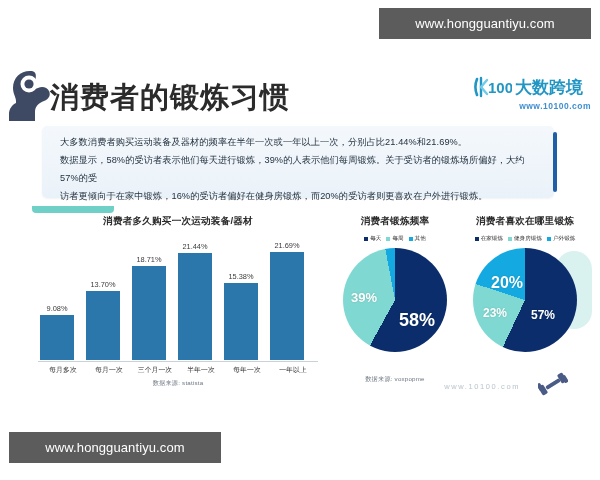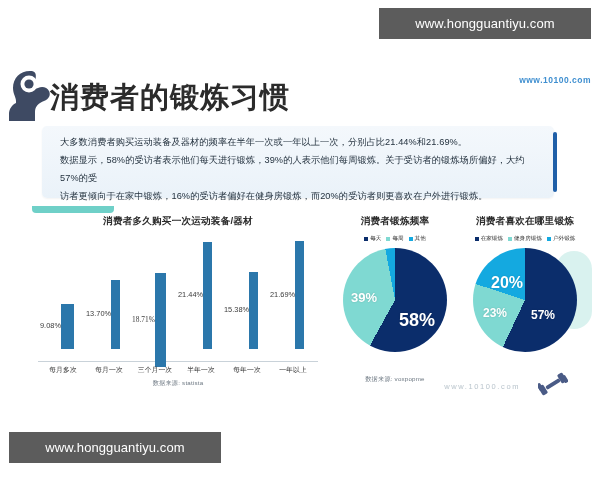--- a/index.html
+++ b/index.html
@@ -80,21 +80,21 @@
   }
 
   
   .barchart{position:absolute;left:18px;top:8px;width:292px;height:180px;}
   .bc-plot{
     position:absolute;left:6px;top:26px;width:280px;height:120px;
     border-bottom:1px solid #c9d2d9;
   }
   .bcol{
     position:absolute;bottom:0;width:34px;
-    display:flex;flex-direction:row;justify-content:flex-end;align-items:center;
+    display:flex;flex-direction:column;justify-content:flex-end;align-items:center;
   }
   .bval{
     font-size:7.4px;color:#3b3b3b;margin-bottom:2px;white-space:nowrap;
   }
   .brect{width:34px;background:#2b77ab;}
   .bcat{
     position:absolute;top:150px;width:46px;text-align:center;
     font-size:6.8px;color:#333;letter-spacing:.1px;
   }
   .bc-src{position:absolute;left:0;top:164px;width:292px;}
@@ -143,20 +143,30 @@
       <path d="M22 1 C12 1 5 8 5 18 C5 24 8 27 8 31 L8 33 C4 35 1 39 1 44 L1 51 L27 51 L27 42
                C27 36 31 33 36 31 C41 29 43 25 41 21 C39 17 34 16 30 18 L27 19 L27 18
                C27 8 31 1 22 1 Z" fill="#3e4a63"></path>
       <circle cx="21" cy="14" r="8.5" fill="#ffffff"></circle>
       <circle cx="21" cy="14" r="4.6" fill="#3e4a63"></circle>
     </svg>
 
     <div class="title">消费者的锻炼习惯</div>
 
     <div class="brand">
+      <div class="brand-row">
+        <svg class="brand-mark" viewBox="0 0 38 24">
+          <path d="M3 4 C1 9 1 15 3 20" stroke="#2196c4" stroke-width="2.6" fill="none" stroke-linecap="round"></path>
+          <path d="M7 3 L7 21" stroke="#2196c4" stroke-width="2.4" stroke-linecap="round"></path>
+          <path d="M7 12 L13 5" stroke="#6fcbe8" stroke-width="2.4" stroke-linecap="round"></path>
+          <path d="M7 12 L13 19" stroke="#6fcbe8" stroke-width="2.4" stroke-linecap="round"></path>
+          <text x="14" y="18" font-family="Liberation Sans, sans-serif" font-size="15" font-weight="bold" fill="#2196c4">100</text>
+        </svg>
+        <span class="brand-cn">大数跨境</span>
+      </div>
       <div class="brand-url">www.10100.com</div>
     </div>
   </div>
 
   <div class="summary">
     <div class="bar-r"></div>
     <p class="first">
       <span>大多数消费者购买运动装备及器材的频率在半年一次或一年以上一次，分别占比21.44%和21.69%。</span>
     </p>
     <p>
@@ -178,21 +188,21 @@
     <div class="bcol" style="left: 8px; position: absolute; bottom: auto; top: 89px;">
           <div class="bval">9.08%</div>
           <div class="brect" style="height: 45px; background: rgb(43, 119, 171);"></div>
         </div>
         <div class="bcat" style="left: 8px;">每月多次</div>
         <div class="bcol" style="left: 54px; position: absolute; bottom: auto; top: 65px;">
           <div class="bval">13.70%</div>
           <div class="brect" style="height: 69px; background: rgb(43, 119, 171);"></div>
         </div>
         <div class="bcat" style="left: 54px;">每月一次</div>
-        <div class="bcol" style="left: 100px; position: absolute; bottom: auto; top: 58px; font-family: Liberation Serif, serif;">
+        <div class="bcol" style="left: 100px; position: absolute; bottom: auto; top: 40px;">
           <div class="bval">18.71%</div>
           <div class="brect" style="height: 94px; background: rgb(43, 119, 171);"></div>
         </div>
         <div class="bcat" style="left: 100px;">三个月一次</div>
         <div class="bcol" style="left: 146px; position: absolute; bottom: auto; top: 27px;">
           <div class="bval">21.44%</div>
           <div class="brect" style="height: 107px; background: rgb(43, 119, 171);"></div>
         </div>
         <div class="bcat" style="left: 146px;">半年一次</div>
         <div class="bcol" style="left: 192px; position: absolute; bottom: auto; top: 57px;">

